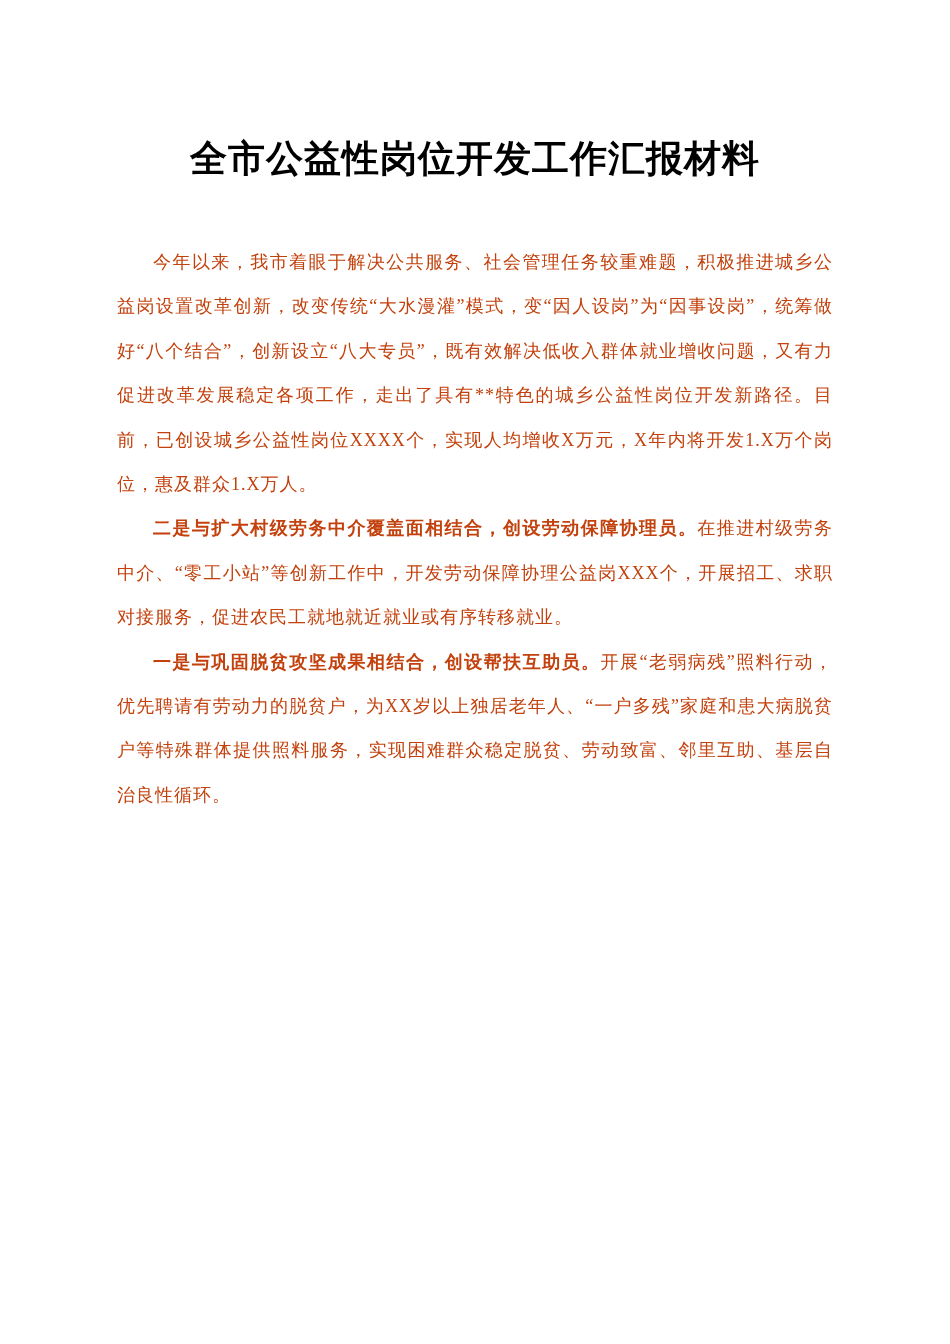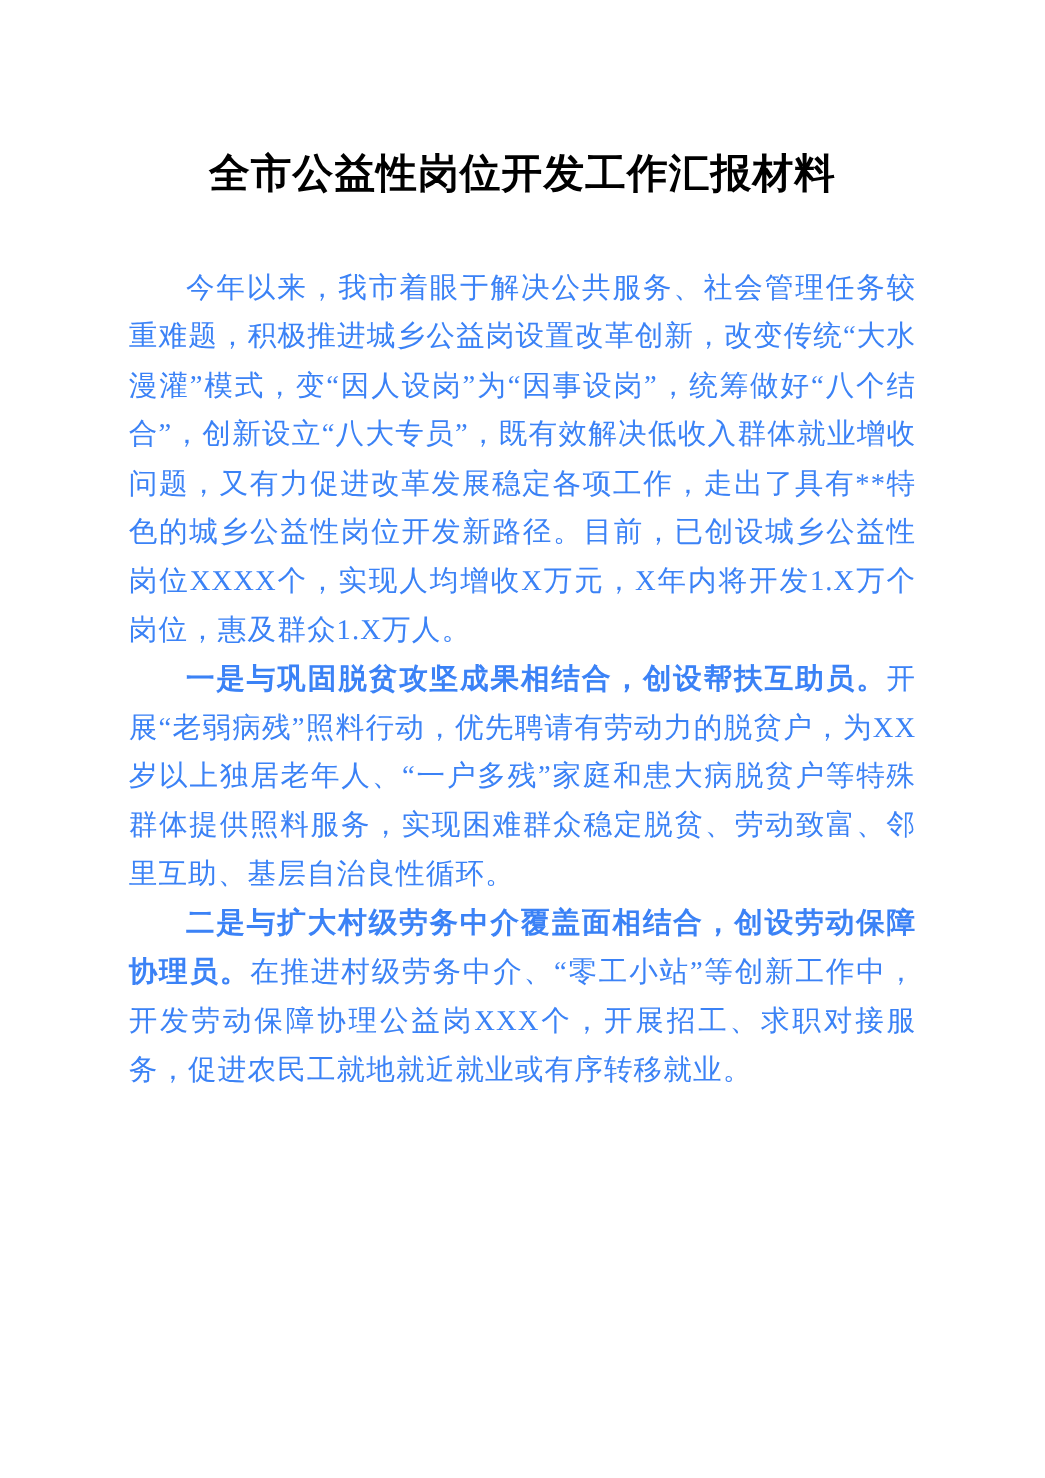--- a/index.html
+++ b/index.html
@@ -23,23 +23,23 @@
     font-size: 37px;
     line-height: 50px;
     font-weight: 700;
     color: #000000;
     letter-spacing: 1px;
     white-space: nowrap;
   }
   .doc-body {
     margin-top: 56px;
     font-family: "Liberation Serif", "DejaVu Serif", serif;
-    font-size: 26px;
+    font-size: 18px;
     line-height: 44.4px;
-    color: #3b82f6;
+    color: #c2410c;
     text-align: justify;
     letter-spacing: 1px;
   }
   .para {
     margin: 0;
     padding: 0;
     text-indent: 2em;
   }
   .lead {
     font-weight: 700;
@@ -49,19 +49,19 @@
 <body>
 
 <div class="page">
 
   <h1 class="doc-title">全市公益性岗位开发工作汇报材料</h1>
 
   <div class="doc-body">
 
     <p class="para"><span>今年以来，我市着眼于解决公共服务、社会管理任务较重难题，积极推进城乡公益岗设置改革创新，改变传统“大水漫灌”模式，变“因人设岗”为“因事设岗”，统筹做好“八个结合”，创新设立“八大专员”，既有效解决低收入群体就业增收问题，又有力促进改革发展稳定各项工作，走出了具有**特色的城乡公益性岗位开发新路径。目前，已创设城乡公益性岗位XXXX个，实现人均增收X万元，X年内将开发1.X万个岗位，惠及群众1.X万人。</span></p>
 
+    <p class="para"><span class="lead">二是与扩大村级劳务中介覆盖面相结合，创设劳动保障协理员。</span><span>在推进村级劳务中介、“零工小站”等创新工作中，开发劳动保障协理公益岗XXX个，开展招工、求职对接服务，促进农民工就地就近就业或有序转移就业。</span></p>
+
     <p class="para"><span class="lead">一是与巩固脱贫攻坚成果相结合，创设帮扶互助员。</span><span>开展“老弱病残”照料行动，优先聘请有劳动力的脱贫户，为XX岁以上独居老年人、“一户多残”家庭和患大病脱贫户等特殊群体提供照料服务，实现困难群众稳定脱贫、劳动致富、邻里互助、基层自治良性循环。</span></p>
-
-    <p class="para"><span class="lead">二是与扩大村级劳务中介覆盖面相结合，创设劳动保障协理员。</span><span>在推进村级劳务中介、“零工小站”等创新工作中，开发劳动保障协理公益岗XXX个，开展招工、求职对接服务，促进农民工就地就近就业或有序转移就业。</span></p>
 
 
   </div>
 </div>
 
 </body></html>

